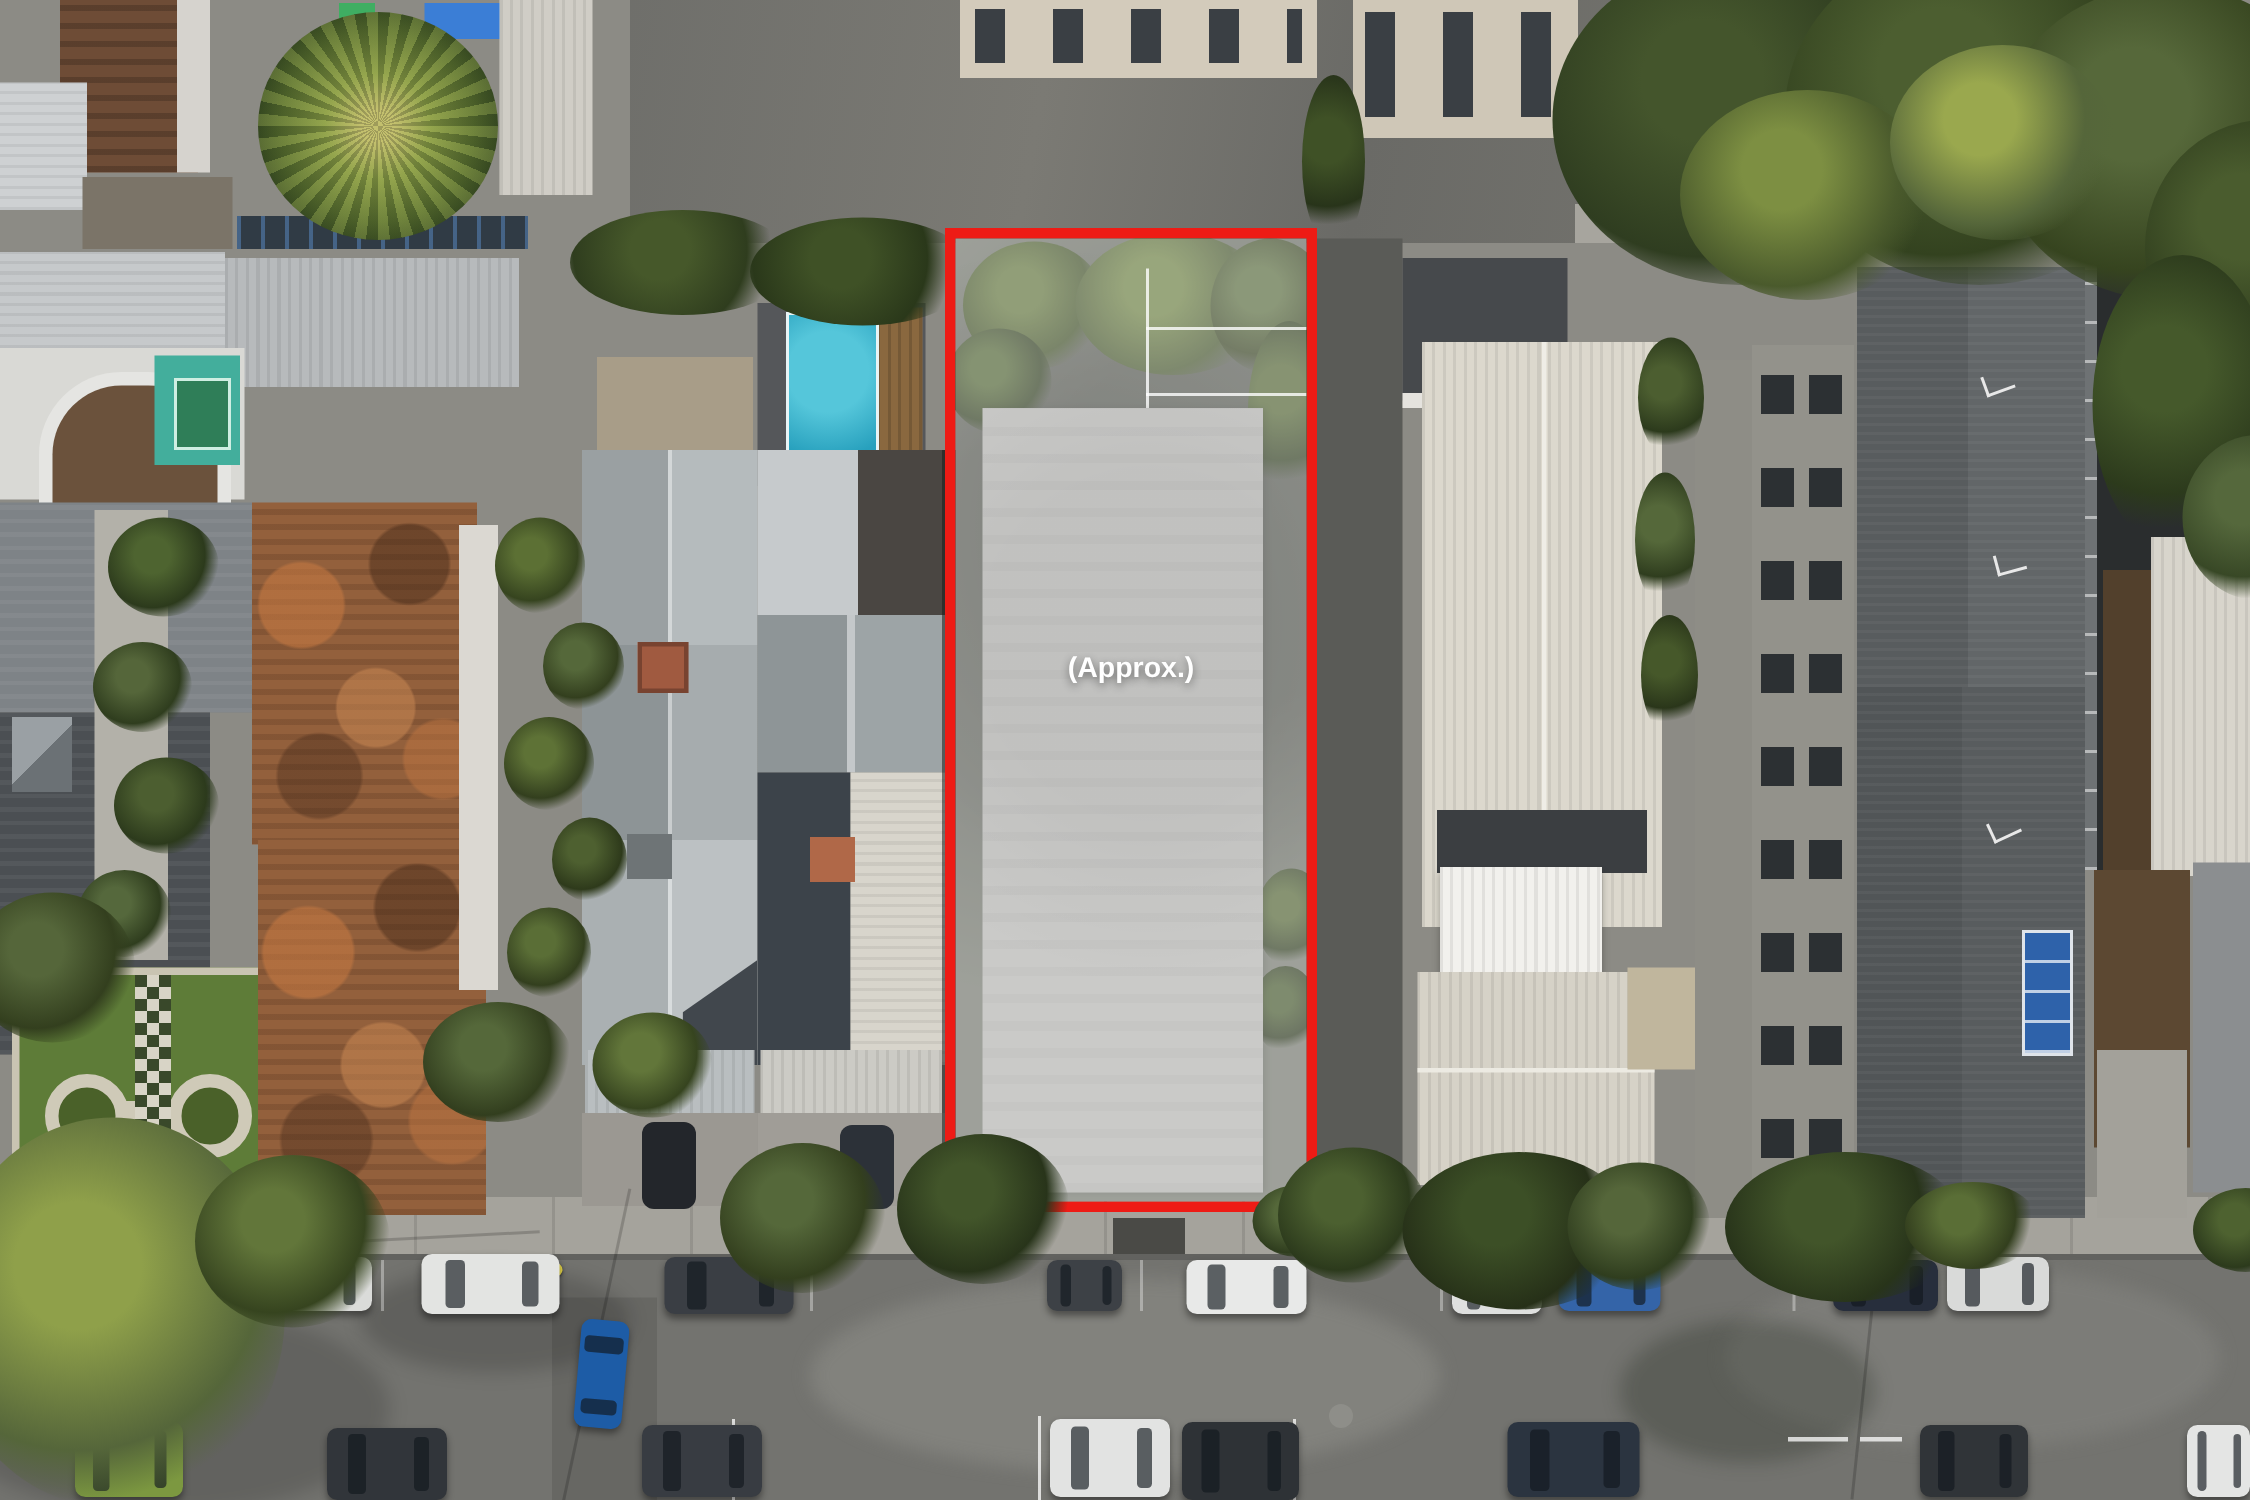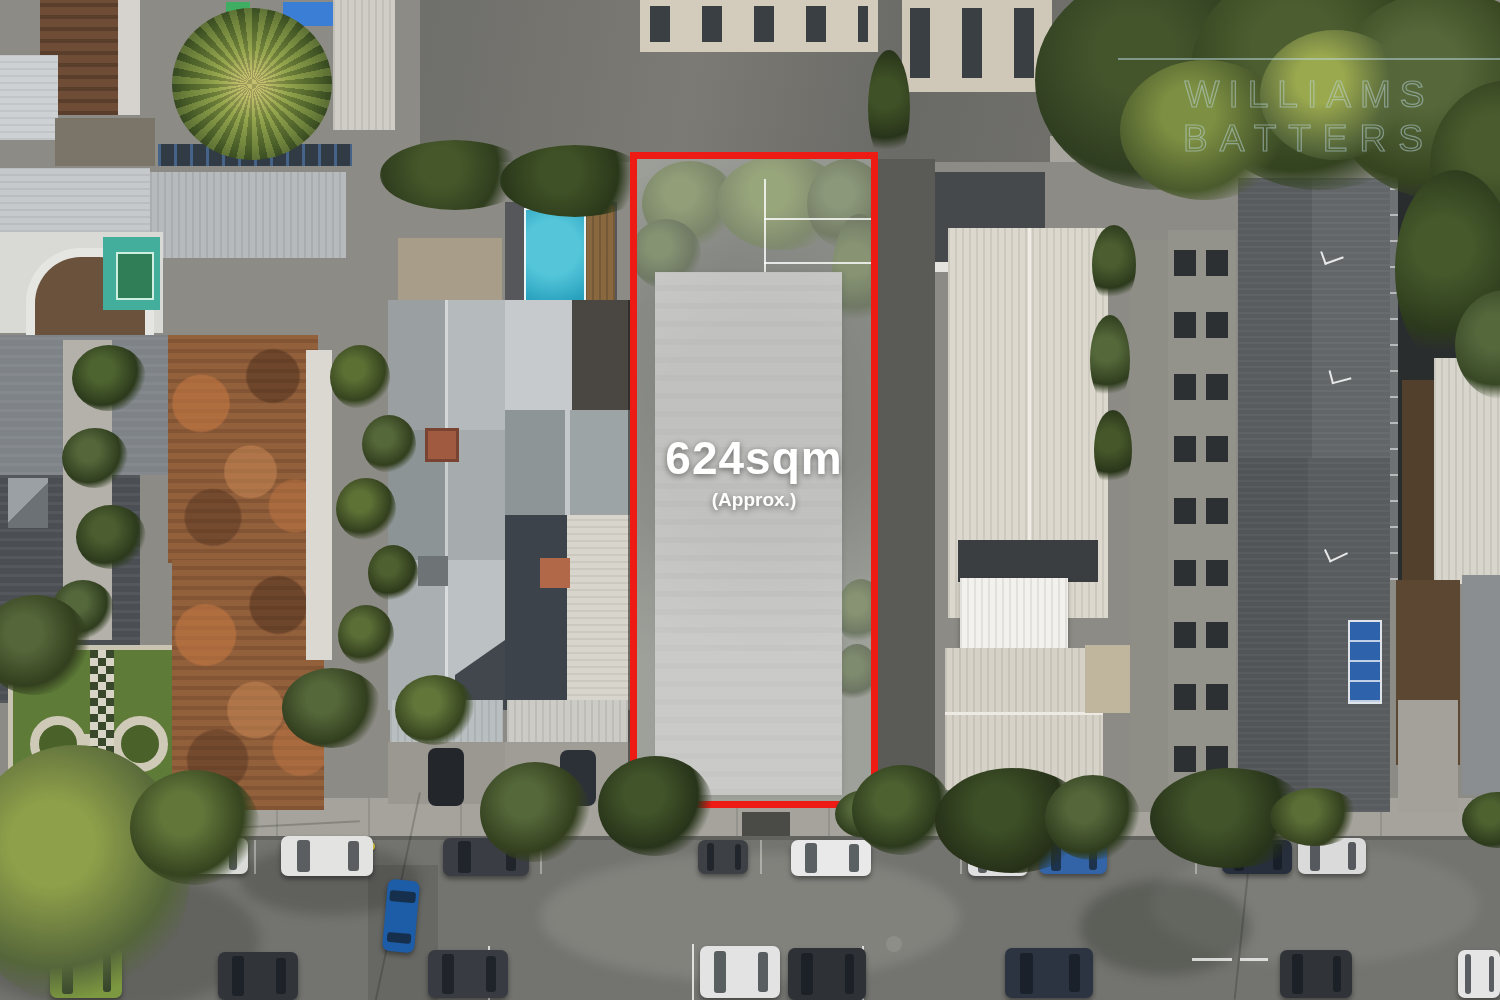--- a/index.html
+++ b/index.html
@@ -226,21 +226,20 @@
           <div class="tree" style="left: 195px; top: 55px; width: 55px; height: 120px; background: radial-gradient(circle at 40% 38%, rgb(78, 96, 48) 0px, rgb(78, 96, 48) 20%, rgb(44, 58, 28) 58%, transparent 74%);"></div>
           <div class="tree" style="left: 200px; top: 420px; width: 48px; height: 66px; background: radial-gradient(circle at 40% 38%, rgb(78, 96, 48) 0px, rgb(78, 96, 48) 20%, rgb(44, 58, 28) 58%, transparent 74%);"></div>
           <div class="tree" style="left: 198px; top: 485px; width: 44px; height: 58px; background: radial-gradient(circle at 40% 38%, rgb(66, 85, 42) 0px, rgb(66, 85, 42) 20%, rgb(40, 52, 26) 58%, transparent 74%);"></div>
         </div>
       <div class="court-line" style="left:127px;top:20px;width:2px;height:245px"></div>
       <div class="court-line" style="left:127px;top:59px;width:107px;height:2px"></div>
       <div class="court-line" style="left:127px;top:103px;width:107px;height:2px"></div>
       <div class="site-building"></div>
       <div class="site-overlay"></div>
       <div class="site-label">
-        <div class="area">624sqm</div>
         <div class="qual">(Approx.)</div>
       </div>
     </div>
   </div>
 
   <div class="abs" style="left:742px;top:812px;width:48px;height:24px;background:#4a4a46"></div>
   <div class="mark" style="left:105px;top:840px;width:2px;height:34px"></div>
   <div class="mark" style="left:254px;top:840px;width:2px;height:34px"></div>
   <div class="mark" style="left:540px;top:840px;width:2px;height:34px"></div>
   <div class="mark" style="left:760px;top:840px;width:2px;height:34px"></div>
@@ -346,18 +345,13 @@
       <div class="tree" style="left: 598px; top: 756px; width: 115px; height: 100px; background: radial-gradient(circle at 40% 38%, rgb(66, 85, 42) 0px, rgb(66, 85, 42) 20%, rgb(40, 52, 26) 58%, transparent 74%);"></div>
       <div class="tree" style="left: 835px; top: 790px; width: 60px; height: 48px; background: radial-gradient(circle at 40% 38%, rgb(85, 104, 58) 0px, rgb(85, 104, 58) 20%, rgb(47, 61, 30) 58%, transparent 74%);"></div>
       <div class="tree" style="left: 852px; top: 765px; width: 100px; height: 90px; background: radial-gradient(circle at 40% 38%, rgb(76, 96, 48) 0px, rgb(76, 96, 48) 20%, rgb(44, 58, 28) 58%, transparent 74%);"></div>
       <div class="tree" style="left: 935px; top: 768px; width: 155px; height: 105px; background: radial-gradient(circle at 40% 38%, rgb(60, 79, 38) 0px, rgb(60, 79, 38) 20%, rgb(38, 48, 24) 58%, transparent 74%);"></div>
       <div class="tree" style="left: 1045px; top: 775px; width: 95px; height: 85px; background: radial-gradient(circle at 40% 38%, rgb(85, 102, 58) 0px, rgb(85, 102, 58) 20%, rgb(47, 61, 30) 58%, transparent 74%);"></div>
       <div class="tree" style="left: 1150px; top: 768px; width: 160px; height: 100px; background: radial-gradient(circle at 40% 38%, rgb(66, 85, 42) 0px, rgb(66, 85, 42) 20%, rgb(40, 52, 26) 58%, transparent 74%);"></div>
       <div class="tree" style="left: 1270px; top: 788px; width: 90px; height: 58px; background: radial-gradient(circle at 40% 38%, rgb(90, 110, 54) 0px, rgb(90, 110, 54) 20%, rgb(51, 63, 30) 58%, transparent 74%);"></div>
       <div class="tree" style="left: 1462px; top: 792px; width: 70px; height: 56px; background: radial-gradient(circle at 40% 38%, rgb(78, 98, 48) 0px, rgb(78, 98, 48) 20%, rgb(44, 58, 28) 58%, transparent 74%);"></div>
     </div>
 
-  <div class="abs watermark">
-    <div class="wm-rule"></div>
-    <div class="wm-l1">WILLIAMS</div>
-    <div class="wm-l2">BATTERS</div>
-  </div>
 </div>
 
 </body></html>

